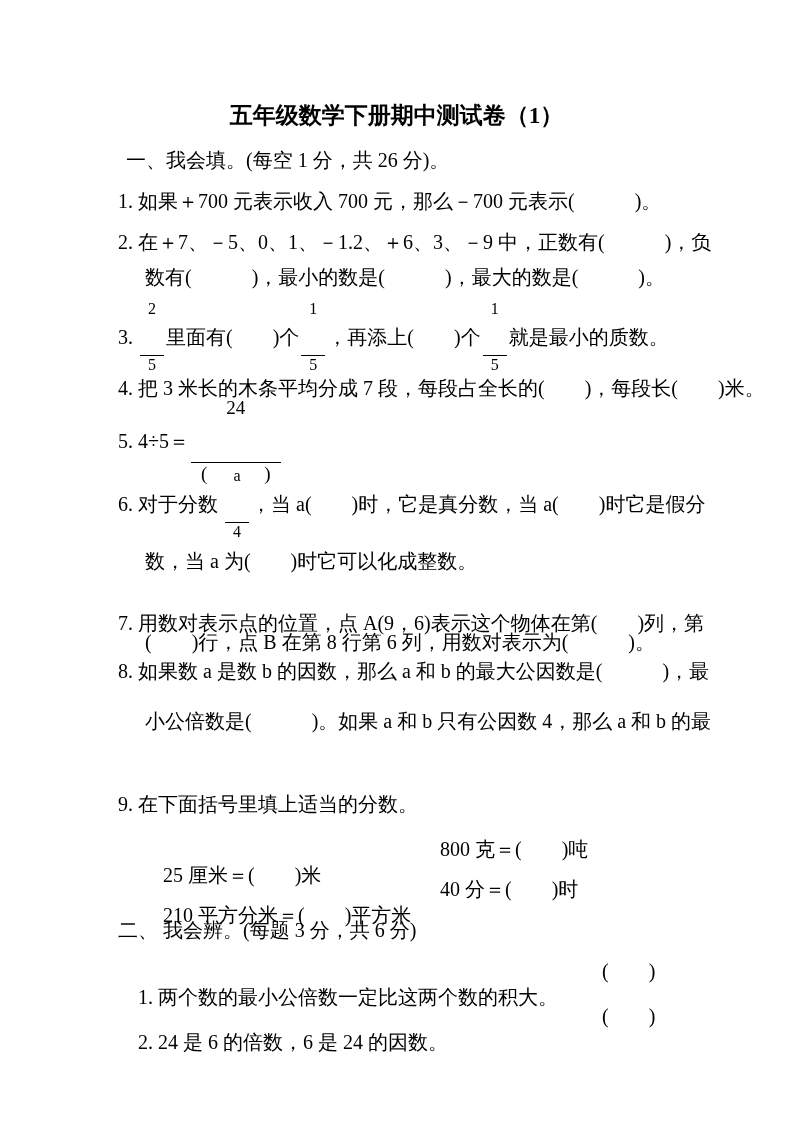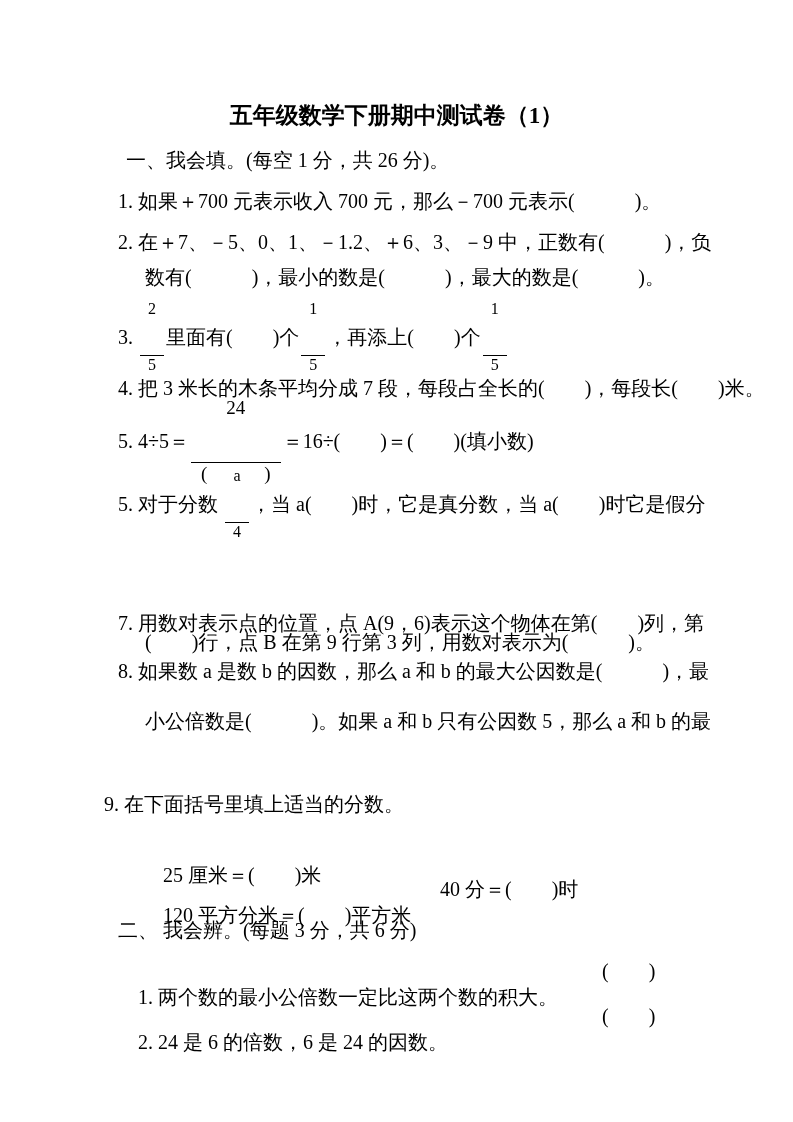--- a/index.html
+++ b/index.html
@@ -76,54 +76,56 @@
     <span>里面有(　　)个</span>
     <span class="frac">
       <span class="num">1</span>
       <span class="den">5</span>
     </span>
     <span>，再添上(　　)个</span>
     <span class="frac">
       <span class="num">1</span>
       <span class="den">5</span>
     </span>
+    <span>就是最小的质数。</span>
   </div>
 
   <div class="ln" style="left:118px; top:375px;">4. 把 3 米长的木条平均分成 7 段，每段占全长的(　　)，每段长(　　)米。</div>
 
   <div class="ln-flex" style="left:118px; top:417px;">
     <span>5. 4÷5＝</span>
     <span class="frac frac-big">
       <span class="num">24</span>
       <span class="den">(　　　)</span>
     </span>
-    <span>＝16÷(　　)＝(　　)(填小数)</span>
   </div>
 
   <div class="ln-flex" style="left:118px; top:480px;">
-    <span>5. 对于分数 </span>
+    <span>6. 对于分数 </span>
     <span class="frac">
       <span class="num">a</span>
       <span class="den">4</span>
     </span>
     <span>，当 a(　　)时，它是真分数，当 a(　　)时它是假分</span>
   </div>
+  <div class="ln" style="left:145px; top:548px;">数，当 a 为(　　)时它可以化成整数。</div>
 
   <div class="ln" style="left:118px; top:586px;margin-top:24px;">7. 用数对表示点的位置，点 A(9，6)表示这个物体在第(　　)列，第</div>
-  <div class="ln" style="left:145px; top:629px;">(　　)行，点 B 在第 9 行第 3 列，用数对表示为(　　　)。</div>
+  <div class="ln" style="left:145px; top:629px;">(　　)行，点 B 在第 8 行第 6 列，用数对表示为(　　　)。</div>
 
   <div class="ln" style="left:118px; top:658px;">8. 如果数 a 是数 b 的因数，那么 a 和 b 的最大公因数是(　　　)，最</div>
-  <div class="ln" style="left:145px; top:708px;">小公倍数是(　　　)。如果 a 和 b 只有公因数 5，那么 a 和 b 的最</div>
+  <div class="ln" style="left:145px; top:708px;">小公倍数是(　　　)。如果 a 和 b 只有公因数 4，那么 a 和 b 的最</div>
 
-  <div class="ln" style="left:104px; top:791px;">9. 在下面括号里填上适当的分数。</div>
+  <div class="ln" style="left:118px; top:791px;">9. 在下面括号里填上适当的分数。</div>
   <div class="ln" style="left:143px; top:836px; width:640px;">
     <span>25 厘米＝(　　)米</span>
+    <span class="col-right">800 克＝(　　)吨</span>
   </div>
   <div class="ln" style="left:143px; top:876px; width:640px;">
-    <span>120 平方分米＝(　　)平方米</span>
+    <span>210 平方分米＝(　　)平方米</span>
     <span class="col-right">40 分＝(　　)时</span>
   </div>
 
   <div class="ln" style="left:118px; top:917px;">二、 我会辨。(每题 3 分，共 6 分)</div>
 
   <div class="ln" style="left:118px; top:958px; width:660px;">
     <span>1. 两个数的最小公倍数一定比这两个数的积大。</span>
     <span class="tf-blank">(　　)</span>
   </div>
   <div class="ln" style="left:118px; top:1003px; width:660px;">

